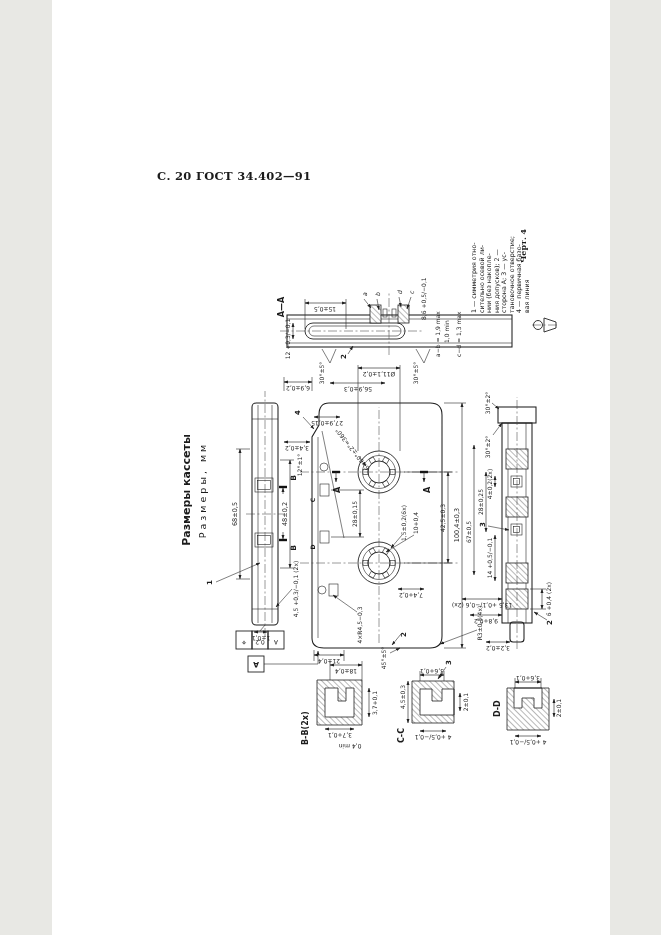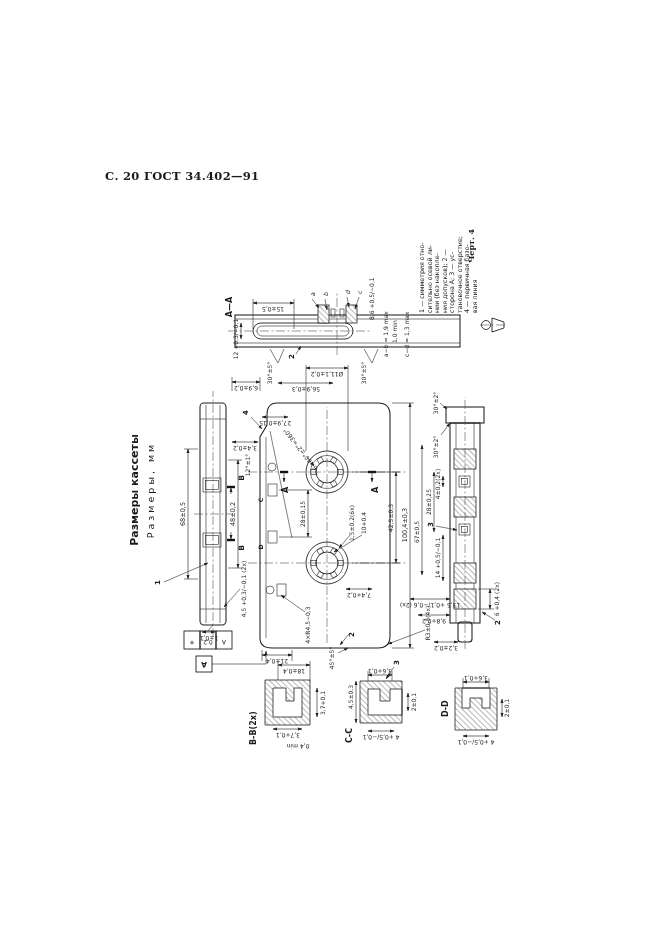--- a/index.html
+++ b/index.html
@@ -1,16 +1,16 @@
 <!DOCTYPE html>
 <html><head>
 <meta charset="utf-8">
 <style>
   html,body{margin:0;padding:0;background:#e8e8e4;}
-  .page{position:relative;width:661px;height:935px;background:#ffffff;margin:0 auto;
+  .page{position:relative;width:558px;height:935px;background:#ffffff;margin:0 auto;
         font-family:"DejaVu Sans",sans-serif;overflow:hidden;}
   svg{position:absolute;left:0;top:0;}
   svg text{font-family:"DejaVu Sans",sans-serif;fill:#1b1b1b;}
   .hdr{font-family:"DejaVu Serif",serif;font-weight:bold;font-size:11.5px;letter-spacing:.3px;}
   .ttl1{font-size:11px;font-weight:bold;}
   .ttl2{font-size:9.5px;letter-spacing:3px;}
   .dim{font-size:6.5px;}
   .dimS{font-size:6px;}
   .lbl{font-size:7.5px;font-weight:bold;}
   .ref{font-size:7px;font-weight:bold;}

